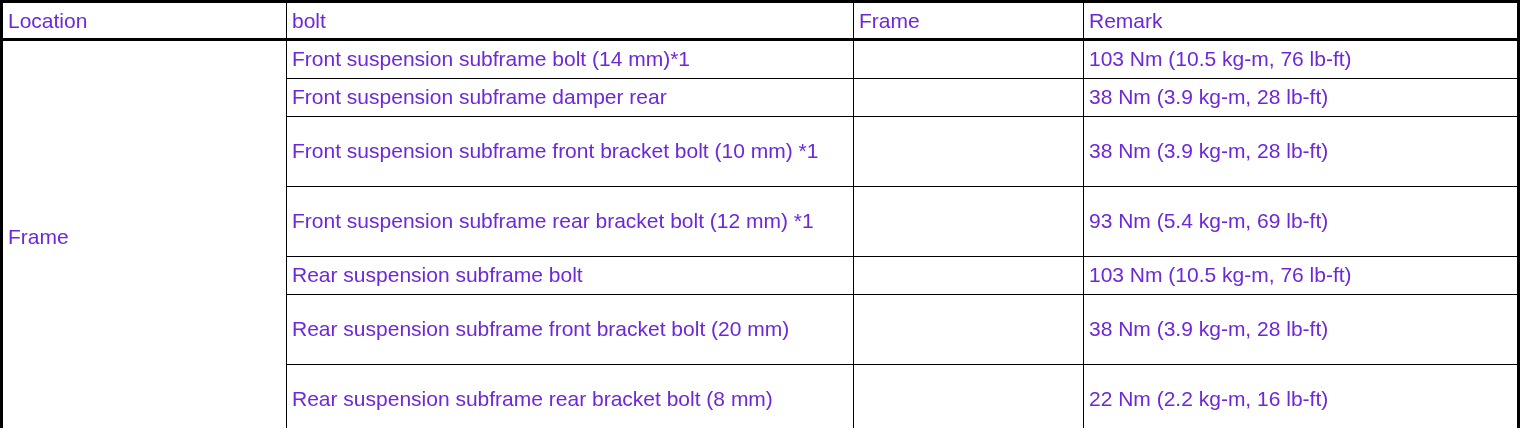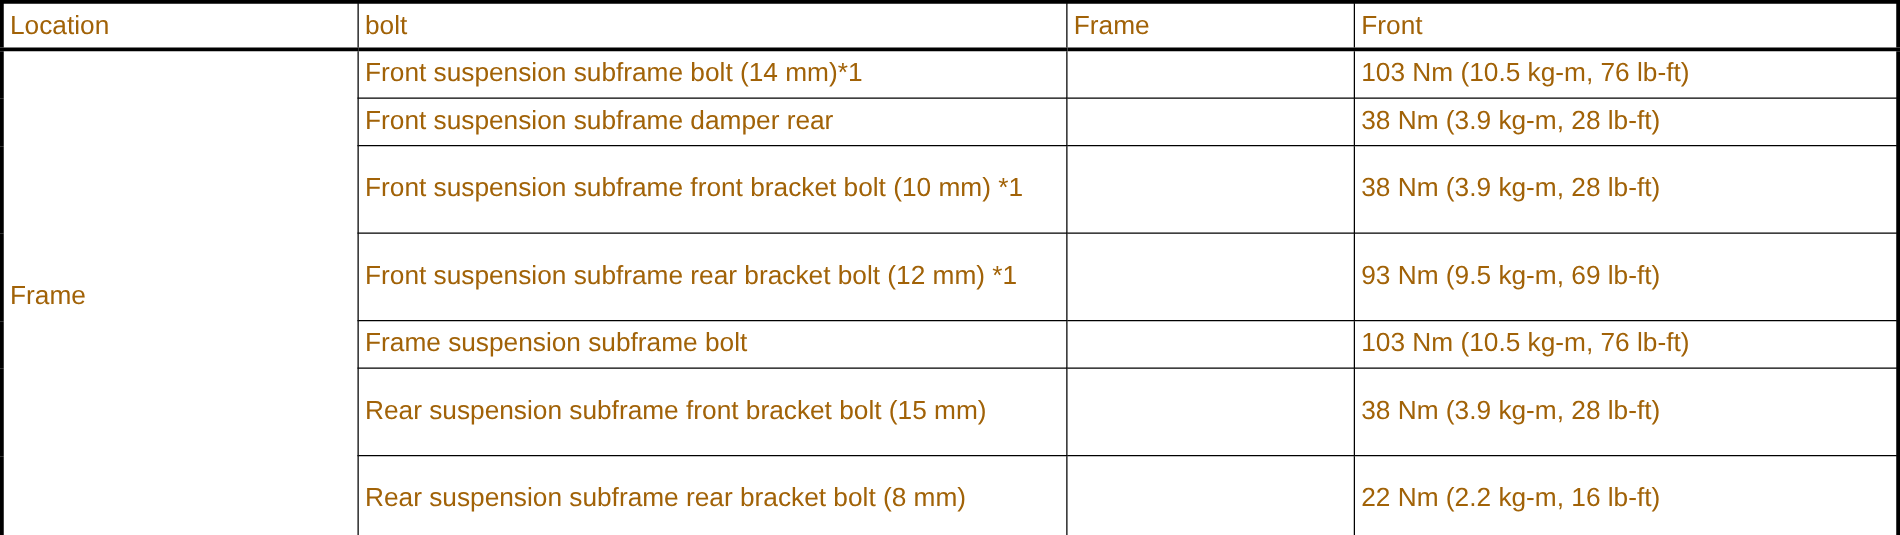--- a/index.html
+++ b/index.html
@@ -32,21 +32,21 @@
 
   .spec-table th,
   .spec-table td {
     border: 1px solid #000000;
     padding: 1px 5px 2px 5px;
     font-size: 21px;
     line-height: 1.33;
     font-weight: normal;
     text-align: left;
     vertical-align: middle;
-    color: #a16207;
+    color: #6d28d9;
     background: #ffffff;
   }
 
   .spec-table thead th {
     height: 35px;
     vertical-align: middle;
     border-bottom: 3px solid #000000;
     padding-top: 0;
     padding-bottom: 0;
   }
@@ -78,21 +78,21 @@
     <col class="c-location">
     <col class="c-item">
     <col class="c-remark">
     <col class="c-torque">
   </colgroup>
   <thead>
     <tr>
       <th class="h-location">Location</th>
       <th class="h-item">bolt</th>
       <th class="h-remark">Frame</th>
-      <th class="h-torque">Front</th>
+      <th class="h-torque">Remark</th>
     </tr>
   </thead>
   <tbody>
     <tr class="row-short">
       <td class="cell-location" rowspan="7">Frame</td>
       <td class="cell-item">Front suspension subframe bolt (14 mm)*1</td>
       <td class="cell-remark"></td>
       <td class="cell-torque">103 Nm (10.5 kg-m, 76 lb-ft)</td>
     </tr>
     <tr class="row-short">
@@ -101,29 +101,29 @@
       <td class="cell-torque">38 Nm (3.9 kg-m, 28 lb-ft)</td>
     </tr>
     <tr class="row-tall">
       <td class="cell-item">Front suspension subframe front bracket bolt (10 mm) *1</td>
       <td class="cell-remark"></td>
       <td class="cell-torque">38 Nm (3.9 kg-m, 28 lb-ft)</td>
     </tr>
     <tr class="row-tall">
       <td class="cell-item">Front suspension subframe rear bracket bolt (12 mm) *1</td>
       <td class="cell-remark"></td>
-      <td class="cell-torque">93 Nm (9.5 kg-m, 69 lb-ft)</td>
+      <td class="cell-torque">93 Nm (5.4 kg-m, 69 lb-ft)</td>
     </tr>
     <tr class="row-short">
-      <td class="cell-item">Frame suspension subframe bolt</td>
+      <td class="cell-item">Rear suspension subframe bolt</td>
       <td class="cell-remark"></td>
       <td class="cell-torque">103 Nm (10.5 kg-m, 76 lb-ft)</td>
     </tr>
     <tr class="row-tall">
-      <td class="cell-item">Rear suspension subframe front bracket bolt (15 mm)</td>
+      <td class="cell-item">Rear suspension subframe front bracket bolt (20 mm)</td>
       <td class="cell-remark"></td>
       <td class="cell-torque">38 Nm (3.9 kg-m, 28 lb-ft)</td>
     </tr>
     <tr class="row-tall">
       <td class="cell-item">Rear suspension subframe rear bracket bolt (8 mm)</td>
       <td class="cell-remark"></td>
       <td class="cell-torque">22 Nm (2.2 kg-m, 16 lb-ft)</td>
     </tr>
   </tbody>
 </table>

